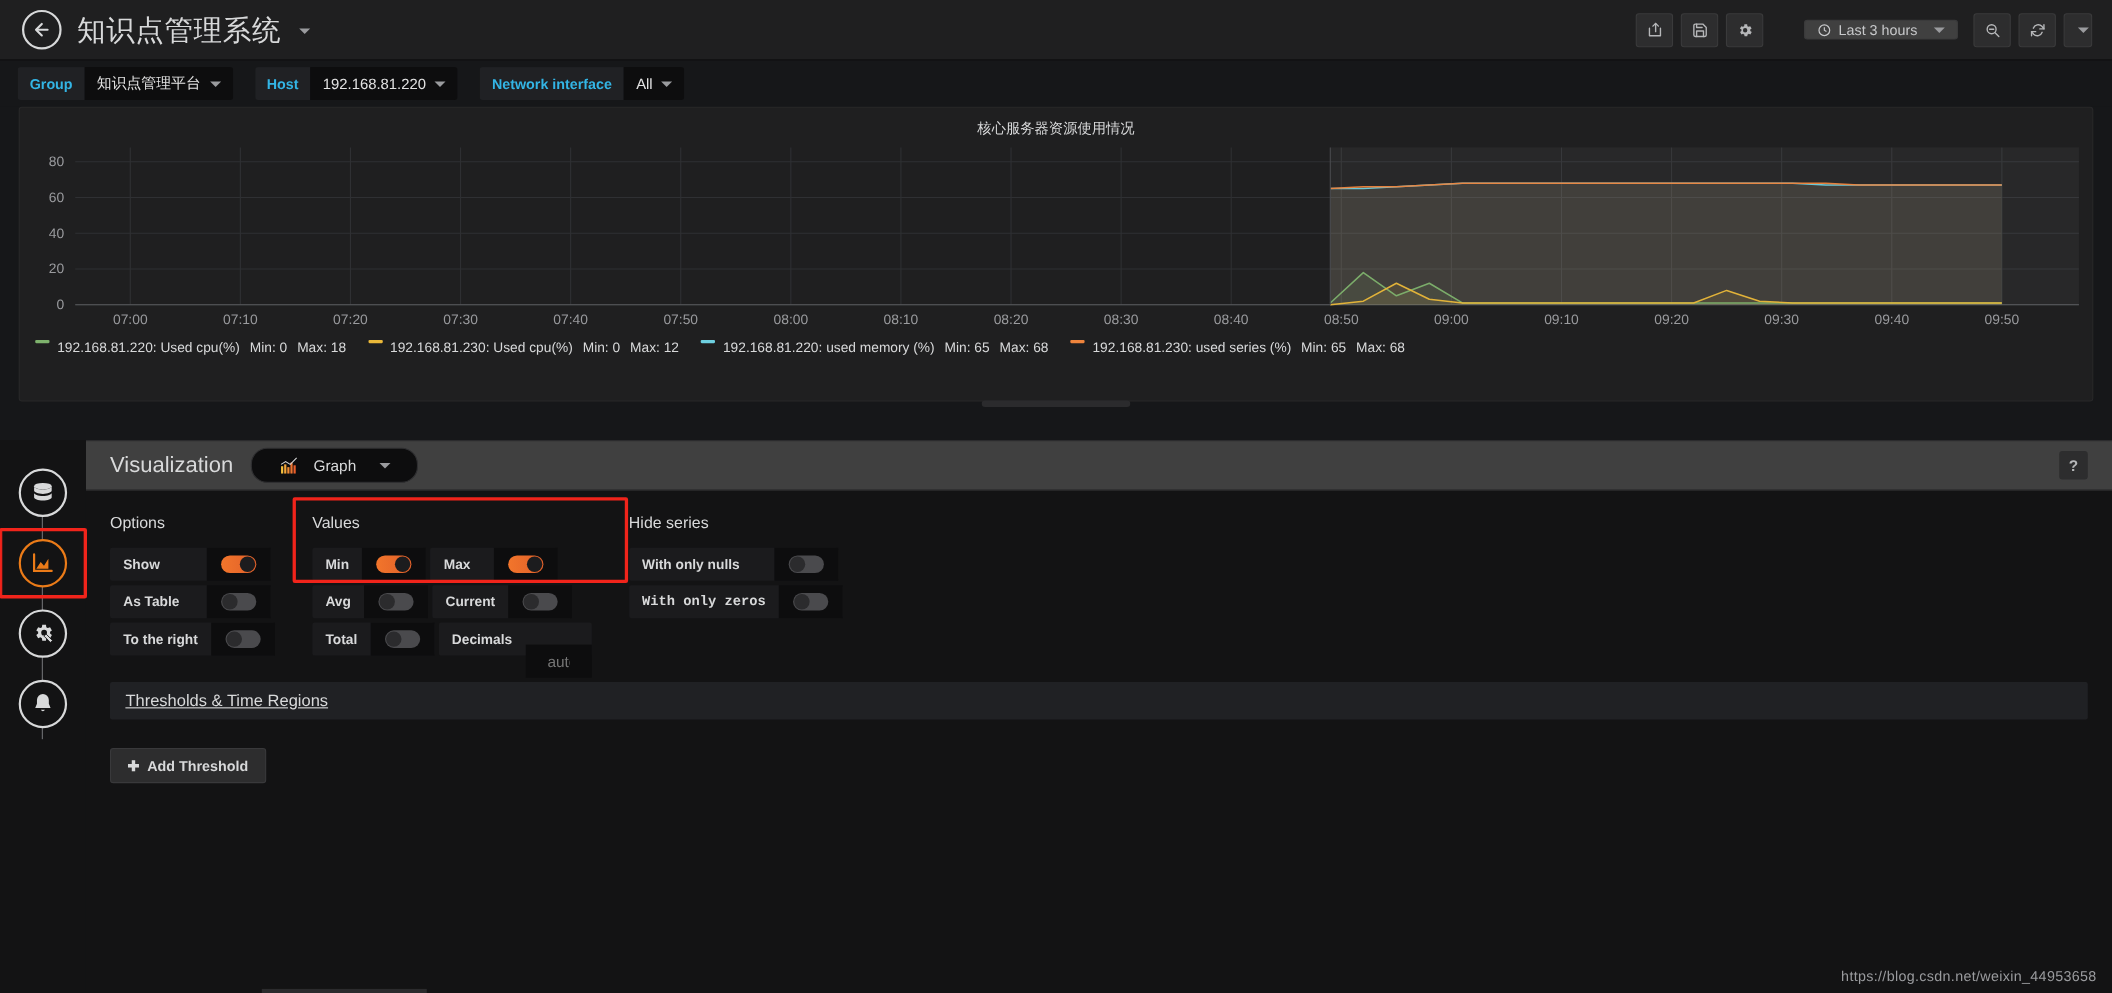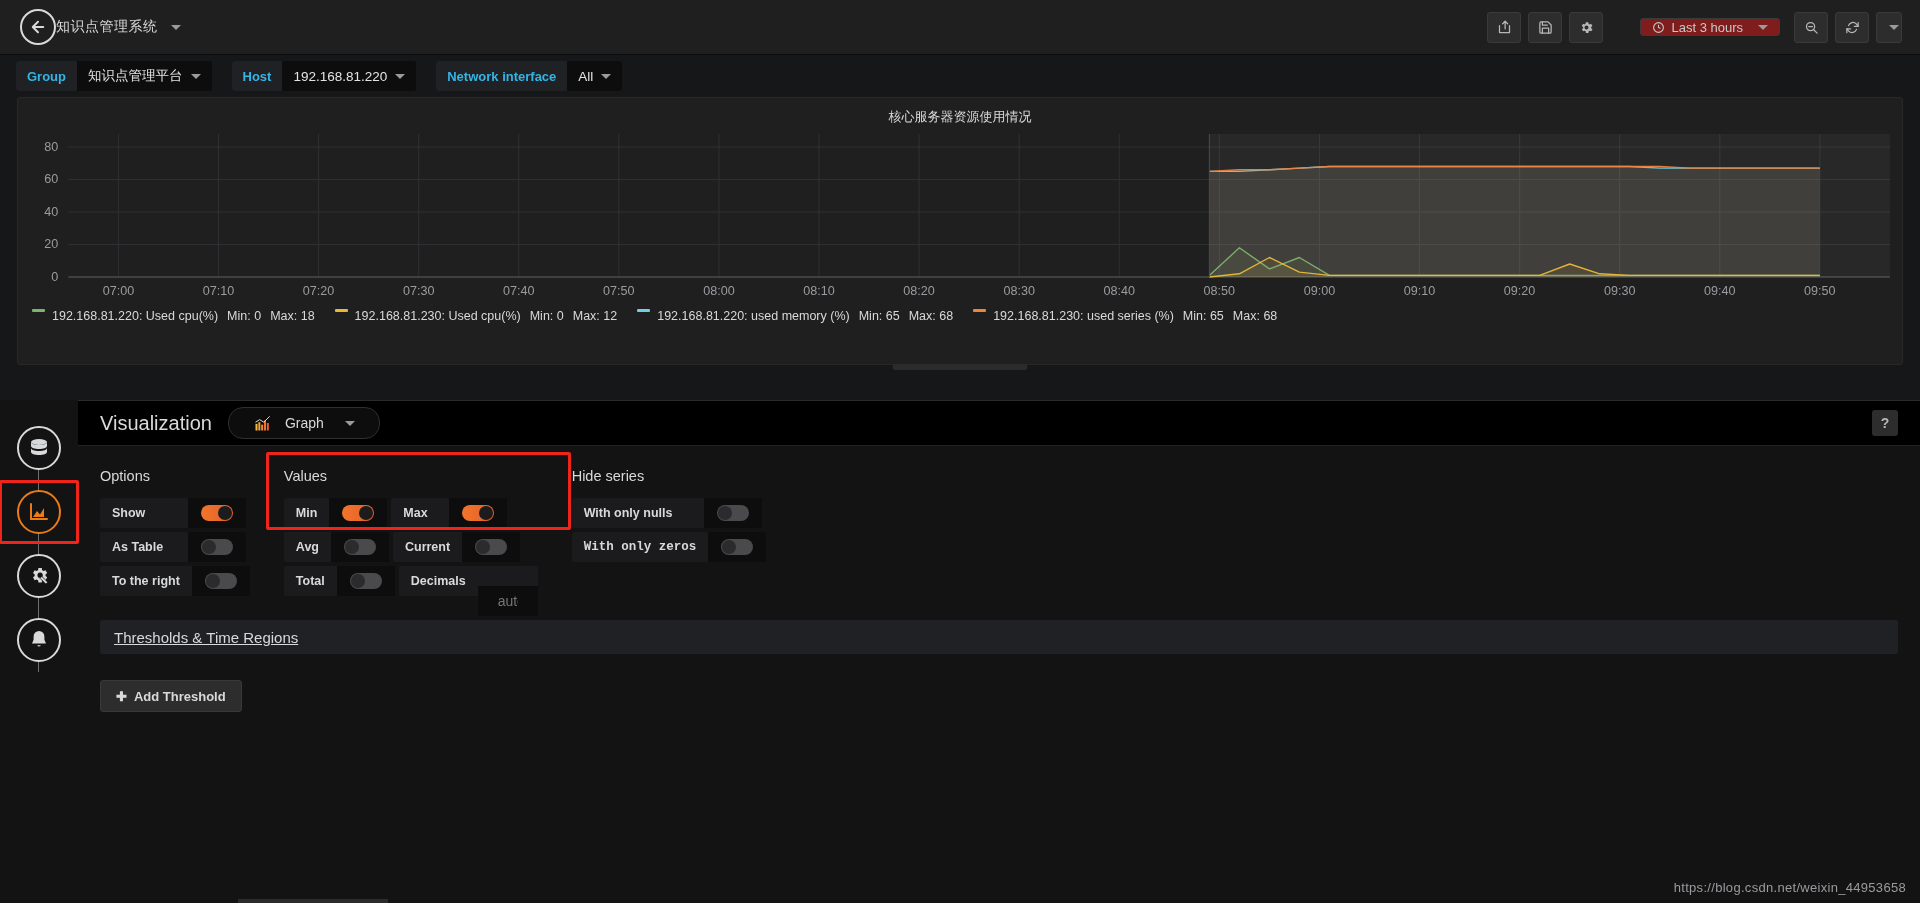--- a/index.html
+++ b/index.html
@@ -25,22 +25,23 @@
   .back-btn {
     width: 36px; height: 36px;
     border: 2px solid #d8d9da;
     border-radius: 50%;
     display: flex; align-items: center; justify-content: center;
     cursor: pointer;
     flex: none;
   }
   .back-btn svg { width: 18px; height: 18px; }
   .dash-title {
-    font-size: 14px;
-    color: #d8d9da;
+    font-size: 26px;
+    color: #d8d9da;
+    margin-left: 14px;
     letter-spacing: .5px;
     white-space: nowrap;
   }
   .caret {
     width: 0; height: 0;
     border-left: 5px solid transparent;
     border-right: 5px solid transparent;
     border-top: 5px solid #9a9b9e;
     display: inline-block;
     margin-left: 9px;
@@ -57,21 +58,21 @@
     background: #2d2d2e;
     border: 1px solid #3a3a3b;
     border-radius: 3px;
     display: flex; align-items: center; justify-content: center;
     cursor: pointer;
     color: #b6b7b9;
   }
   .icon-btn svg { width: 15px; height: 15px; }
   .time-picker {
     height: 18px;
-    background: #7f1d1d;
+    background: #404040;
     border: 1px solid #3a3a3b;
     border-radius: 3px;
     display: flex; align-items: center;
     padding: 0 11px;
     gap: 6px;
     font-size: 13px;
     color: #c7c8ca;
     cursor: pointer;
     margin-left: 30px;
   }
@@ -163,21 +164,21 @@
     background: #131314;
     border-top: 1px solid #2b2b2d;
     overflow: hidden;
   }
   .editor-tabbar {
     height: 45px;
     display: flex;
     align-items: center;
     padding: 0 22px;
     gap: 16px;
-    background: #000000;
+    background: #404040;
     border-bottom: 1px solid #232325;
   }
   .editor-tabbar h2 {
     font-size: 20px;
     font-weight: normal;
     color: #d8d9da;
   }
   .viz-select {
     height: 32px;
     background: #0d0d0e;

